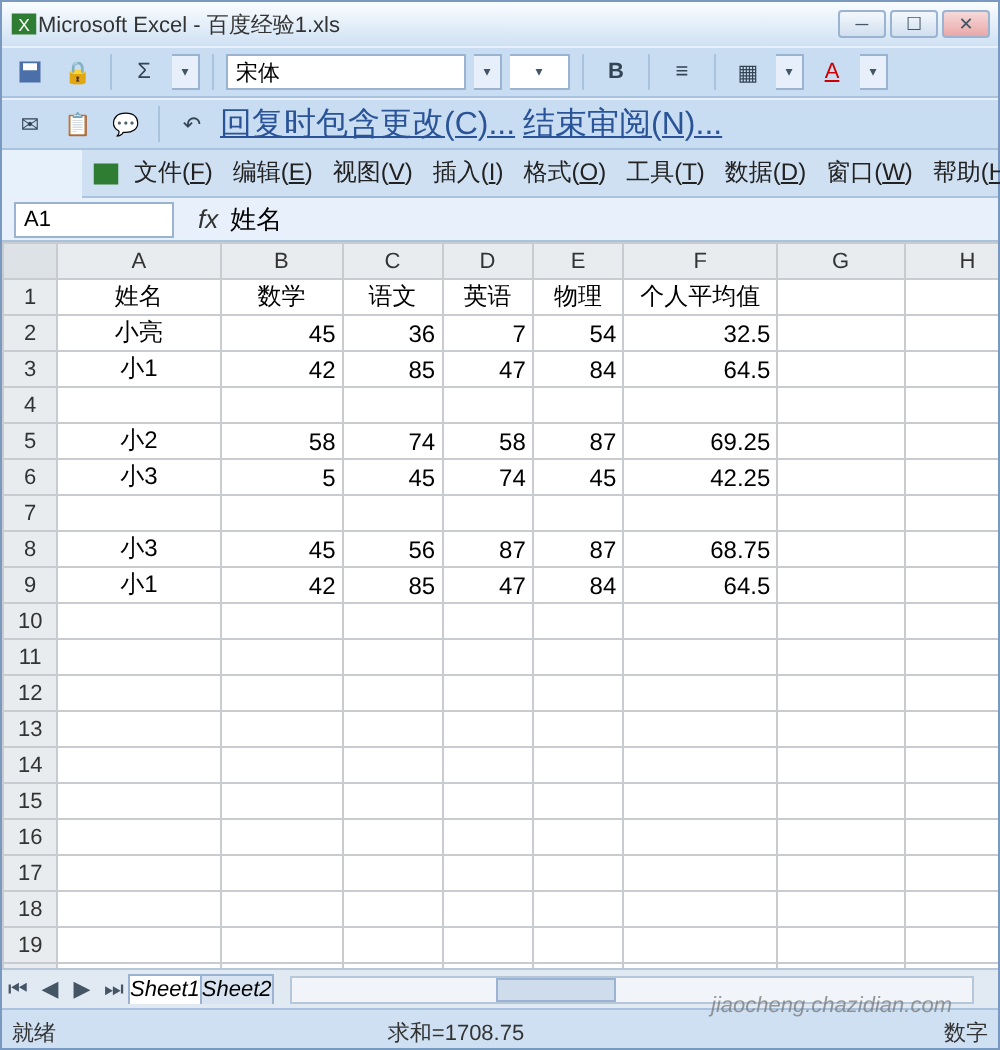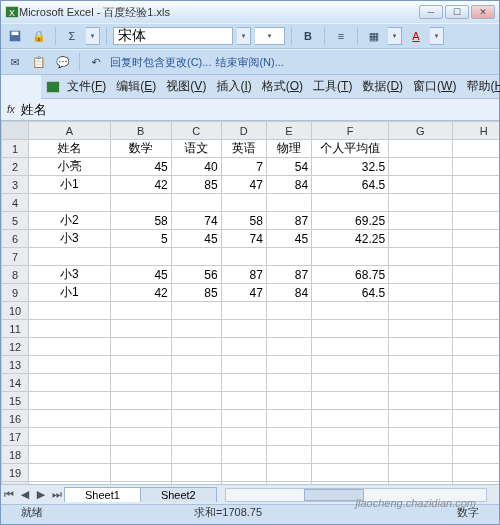--- a/index.html
+++ b/index.html
@@ -10,54 +10,54 @@
 
 .titlebar { height: 22px; display: flex; align-items: center; padding: 0 4px; background: linear-gradient(#f9fdff,#cfe1f4); color: #333; font-size: 11px; }
 .titlebar .icon svg { width: 14px; height: 14px; vertical-align: middle; }
 .titlebar .title { margin-left: 0; flex: 1; }
 .win-btn { width: 24px; height: 14px; margin-left: 2px; background: linear-gradient(#f4f8fd,#d1dfef); border: 1px solid #9ab3d1; border-radius: 2px; display: flex; align-items: center; justify-content: center; font-size: 9px; color: #456; }
 .win-btn.close { background: linear-gradient(#f6d9d9,#e9a8a8); }
 
 .toolbar { height: 26px; display: flex; align-items: center; padding: 2px 4px; gap: 4px; background: #c9ddf2; border-top: 1px solid #e8f1fb; border-bottom: 1px solid #a9c3df; font-size: 11px; }
 .tbtn { width: 20px; height: 20px; display: flex; align-items: center; justify-content: center; border: 1px solid transparent; border-radius: 2px; color: #345; }
 .sep { width: 1px; height: 18px; background: #a9c3df; margin: 0 2px; }
-.font-name { width: 120px; height: 18px; background: #fff; border: 1px solid #9ab3d1; font-size: 14px; padding: 0 4px; display: flex; align-items: center; }
+.font-name { width: 120px; height: 18px; background: #fff; border: 1px solid #9ab3d1; font-size: 11px; padding: 0 4px; display: flex; align-items: center; }
 .dropdown-arrow { width: 14px; height: 18px; background: #e7f0fa; border: 1px solid #9ab3d1; border-left: 0; display: flex; align-items: center; justify-content: center; font-size: 7px; color: #456; }
 .spacer { flex: 1; }
-.linktxt { color: #2a5497; font-size: 11px; }
+.linktxt { color: #2a5497; text-decoration: underline; font-size: 16px; }
 
 .menubar { height: 24px; display: flex; align-items: center; padding: 2px 4px; gap: 2px; background: #cfe0f3; border-bottom: 1px solid #a9c3df; font-size: 12px; margin-left: 40px; }
 .menuitem { padding: 2px 4px; color: #222; white-space: nowrap; }
 .menuitem u { text-decoration: underline; }
 .inner-close { margin-left: auto; display: flex; gap: 2px; }
 .inner-close .mini { width: 14px; height: 12px; border: 1px solid #9ab3d1; background: #e7f0fa; font-size: 8px; display: flex; align-items: center; justify-content: center; color: #456; }
 
 .formulabar { height: 22px; display: flex; align-items: center; background: #e8f1fb; border-bottom: 1px solid #a9c3df; }
 .namebox { width: 80px; height: 18px; margin: 0 6px; background: #fff; border: 1px solid #9ab3d1; font-size: 11px; padding: 1px 4px; }
-.fx { font-style: italic; font-size: 10px; color: #333; margin: 0 6px; }
+.fx { font-style: italic; font-size: 13px; color: #333; margin: 0 6px; }
 .fval { font-size: 13px; color: #000; }
 
 .gridwrap { flex: 1; background: #fff; overflow: hidden; display: flex; flex-direction: column; }
 table.sheet { border-collapse: collapse; table-layout: fixed; width: 515px; font-size: 12px; }
 table.sheet th, table.sheet td { border: 1px solid #c8ccd0; height: 18px; padding: 0; }
 table.sheet thead th { background: #e8ecef; color: #333; font-weight: normal; text-align: center; font-size: 11px; }
 table.sheet thead th.corner { background: #dde2e6; width: 24px; }
 table.sheet tbody th { background: #e8ecef; color: #333; font-weight: normal; text-align: center; width: 24px; font-size: 11px; }
 table.sheet tbody td { text-align: right; padding: 0 3px; color: #000; }
 table.sheet tbody td.txt { text-align: center; }
 .col-A{width:72px;} .col-B{width:54px;} .col-C{width:44px;} .col-D{width:40px;} .col-E{width:40px;} .col-F{width:68px;} .col-G{width:56px;} .col-H{width:56px;}
 
 .sheetbar { height: 20px; display: flex; align-items: center; background: #e1e9f3; border-top: 1px solid #b7c7da; font-size: 11px; }
 .navbtn { width: 16px; height: 16px; display: flex; align-items: center; justify-content: center; color: #456; }
-.tab { padding: 1px 20px; background: #fff; border: 1px solid #9ab3d1; border-bottom: none; margin-left: -1px; }
+.tab { padding: 1px 0; background: #fff; border: 1px solid #9ab3d1; border-bottom: none; margin-left: -1px; font-style: italic; }
 .tab.inactive { background: #d8e4f1; }
 .hscroll { flex: 1; height: 14px; margin: 0 12px 0 8px; background: #f1f4f8; border: 1px solid #b7c7da; position: relative; }
 .hscroll .thumb { position: absolute; left: 30%; width: 60px; top: 0; bottom: 0; background: #cfdcec; border: 1px solid #9ab3d1; }
 
-.statusbar { height: 20px; display: flex; align-items: flex-start; background: #cfe0f3; border-top: 1px solid #a9c3df; font-size: 11px; color: #333; padding: 0 20px; gap: 20px; }
+.statusbar { height: 20px; display: flex; align-items: flex-end; background: #cfe0f3; border-top: 1px solid #a9c3df; font-size: 11px; color: #333; padding: 0 5px; gap: 20px; }
 .statusbar .center { flex: 1; text-align: center; }
 .statusbar .right { text-align: right; margin-left: 44px; }
 .watermark { position: absolute; right: 24px; bottom: 16px; font-size: 11px; color: rgba(120,120,120,0.75); font-style: italic; pointer-events: none; }
 </style>
 </head>
 <body>
 
 <div class="window">
 
   <div class="titlebar">
@@ -130,20 +130,21 @@
     <span class="menuitem"><span>窗口</span>(<u>W</u>)</span>
     <span class="menuitem"><span>帮助</span>(<u>H</u>)</span>
     <div class="inner-close">
       <div class="mini">-</div>
       <div class="mini">❐</div>
 
     </div>
   </div>
 
   <div class="formulabar">
+    <input class="namebox" value="A1" style="">
     <span class="fx">fx</span>
     <span class="fval">姓名</span>
   </div>
 
   <div class="gridwrap">
     <table class="sheet" id="sheet">
         <thead>
           <tr>
             <th class="corner"></th>
             <th class="col-A">A</th>
@@ -165,21 +166,21 @@
             <td class="txt">英语</td>
             <td class="txt">物理</td>
             <td class="txt">个人平均值</td>
             <td></td>
             <td></td>
           </tr>
           <tr>
             <th>2</th>
             <td class="txt">小亮</td>
             <td>45</td>
-            <td>40</td>
+            <td>36</td>
             <td>7</td>
             <td>54</td>
             <td>32.5</td>
             <td></td>
             <td></td>
           </tr>
           <tr>
             <th>3</th>
             <td class="txt">小1</td>
             <td>42</td>

